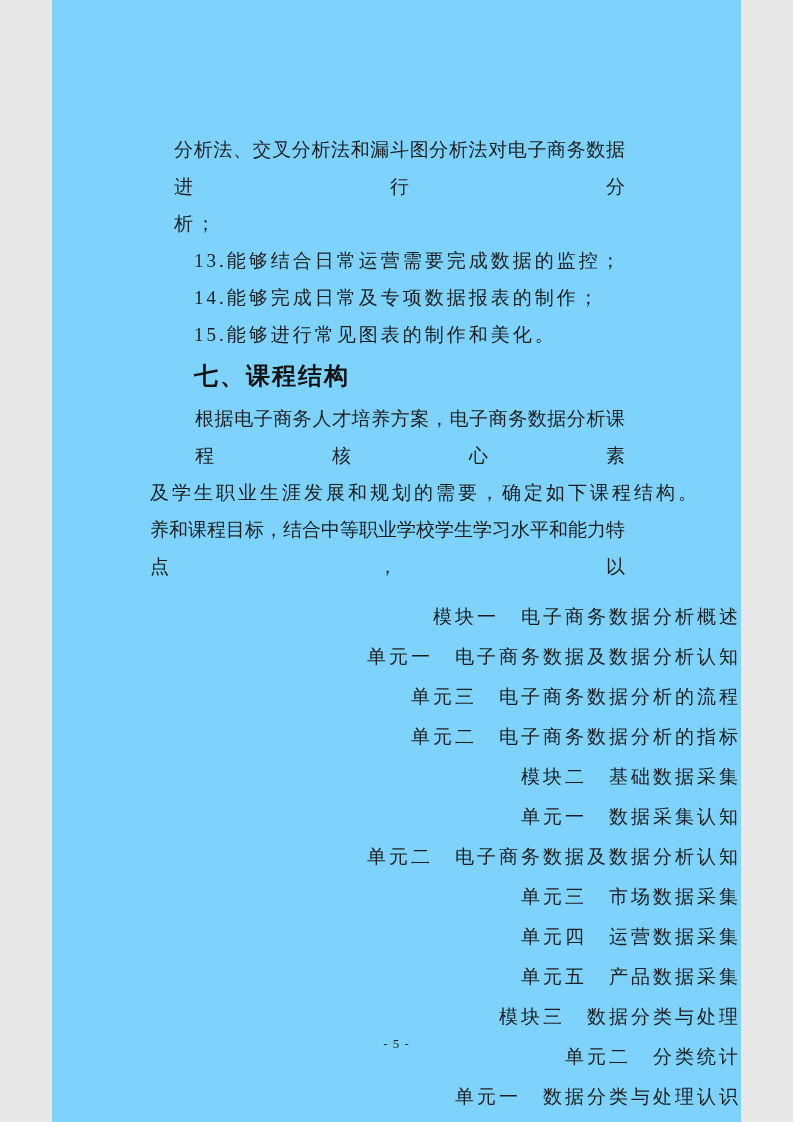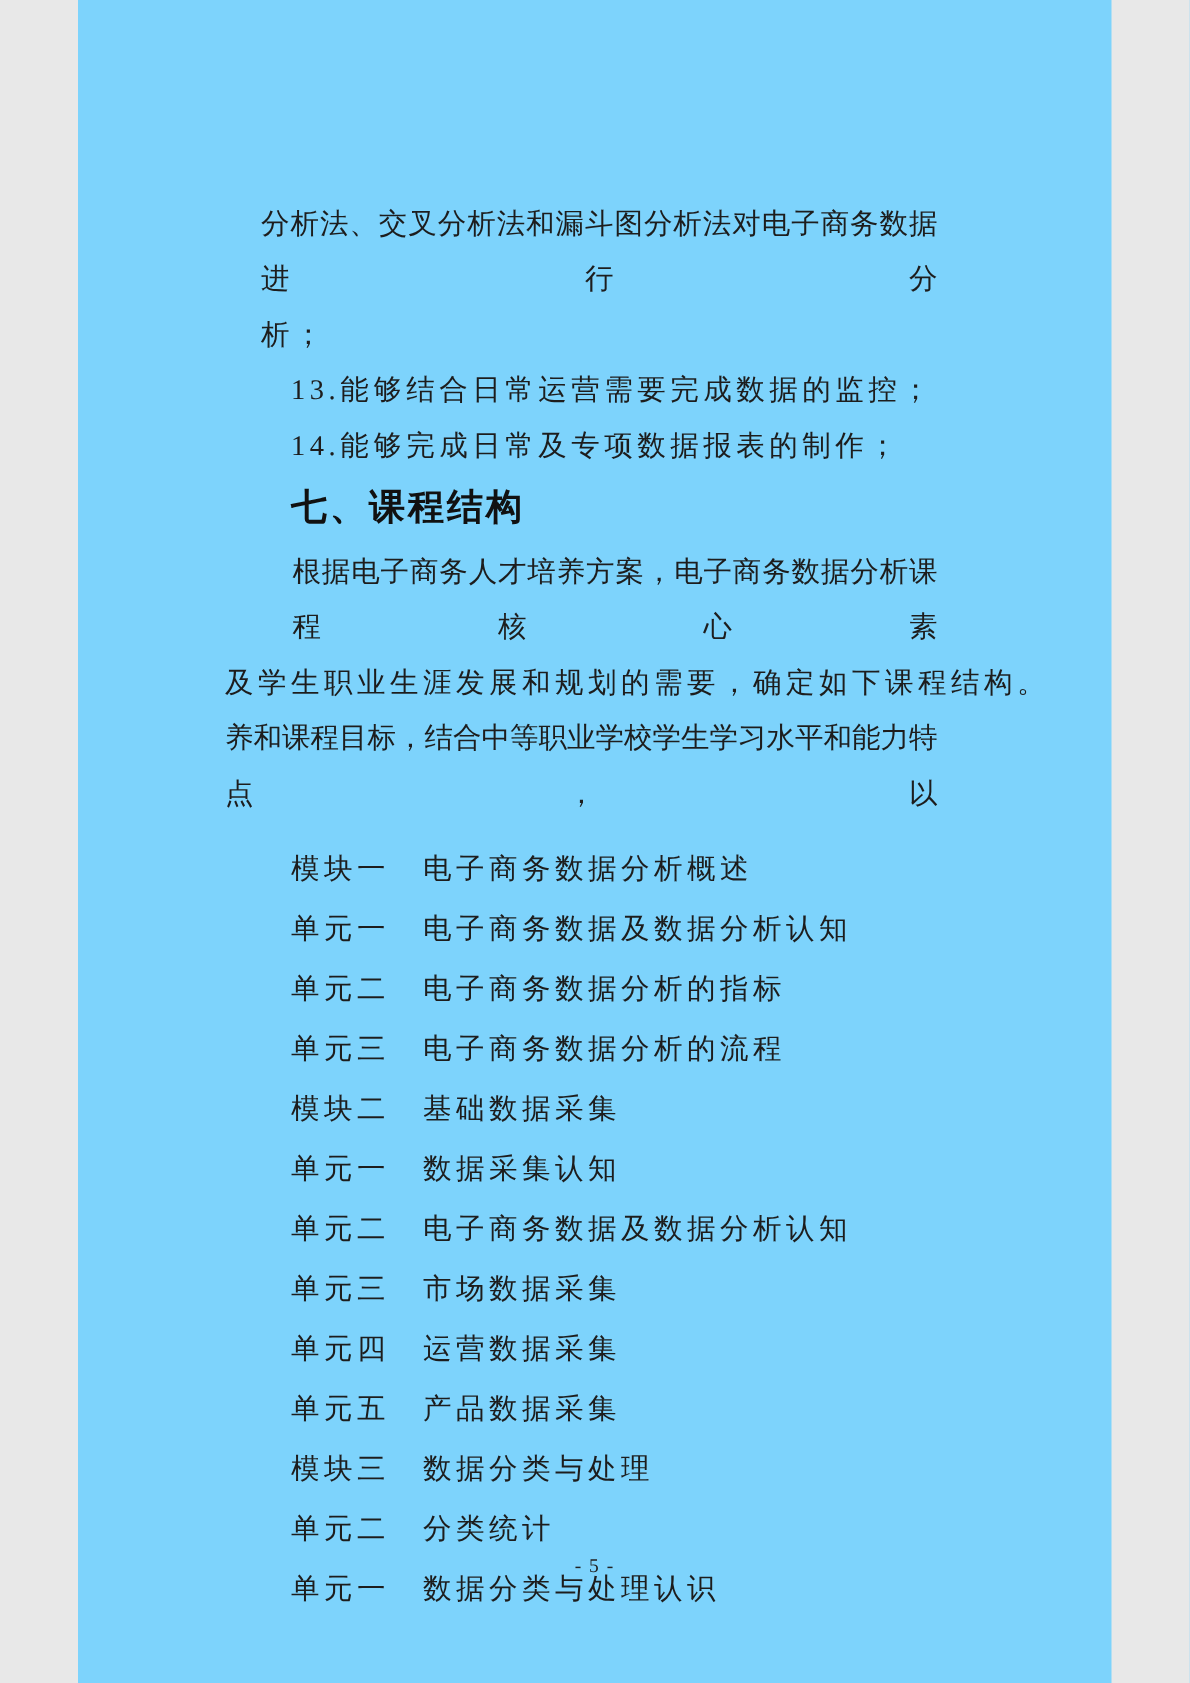--- a/index.html
+++ b/index.html
@@ -52,20 +52,21 @@
     white-space:normal;
   }
   
   .structure{margin-top:12px;}
   .sline{
     margin-left:142px;
     font-size:19px;
     line-height:40px;
     letter-spacing:3px;
     white-space:nowrap;
+    text-align:right;
   }
   .page-number{
     position:absolute;
     top:1036px;left:0;right:0;
     text-align:center;
     font-size:13px;
     letter-spacing:1px;
     color:#222;
   }
 </style>
@@ -73,34 +74,35 @@
 <body>
 
 <div class="page">
   <div class="content">
 
     <div class="tline cont just">分析法、交叉分析法和漏斗图分析法对电子商务数据进行分</div>
     <div class="tline cont">析；</div>
 
     <div class="tline nitem">13.能够结合日常运营需要完成数据的监控；</div>
     <div class="tline nitem">14.能够完成日常及专项数据报表的制作；</div>
+    <div class="tline nitem">15.能够进行常见图表的制作和美化。</div>
 
     <div class="heading">七、课程结构</div>
 
     <div class="para">
       <div class="tline pfirst pjust">根据电子商务人才培养方案，电子商务数据分析课程核心素</div>
       <div class="tline pbody">及学生职业生涯发展和规划的需要，确定如下课程结构。</div>
       <div class="tline pbody pjust">养和课程目标，结合中等职业学校学生学习水平和能力特点，以</div>
     </div>
 
     <div class="structure">
       <div class="sline">模块一　电子商务数据分析概述</div>
       <div class="sline">单元一　电子商务数据及数据分析认知</div>
+      <div class="sline">单元三　电子商务数据分析的流程</div>
       <div class="sline">单元二　电子商务数据分析的指标</div>
-      <div class="sline">单元三　电子商务数据分析的流程</div>
       <div class="sline">模块二　基础数据采集</div>
       <div class="sline">单元一　数据采集认知</div>
       <div class="sline">单元二　电子商务数据及数据分析认知</div>
       <div class="sline">单元三　市场数据采集</div>
       <div class="sline">单元四　运营数据采集</div>
       <div class="sline">单元五　产品数据采集</div>
       <div class="sline">模块三　数据分类与处理</div>
       <div class="sline">单元二　分类统计</div>
       <div class="sline">单元一　数据分类与处理认识</div>
     </div>

